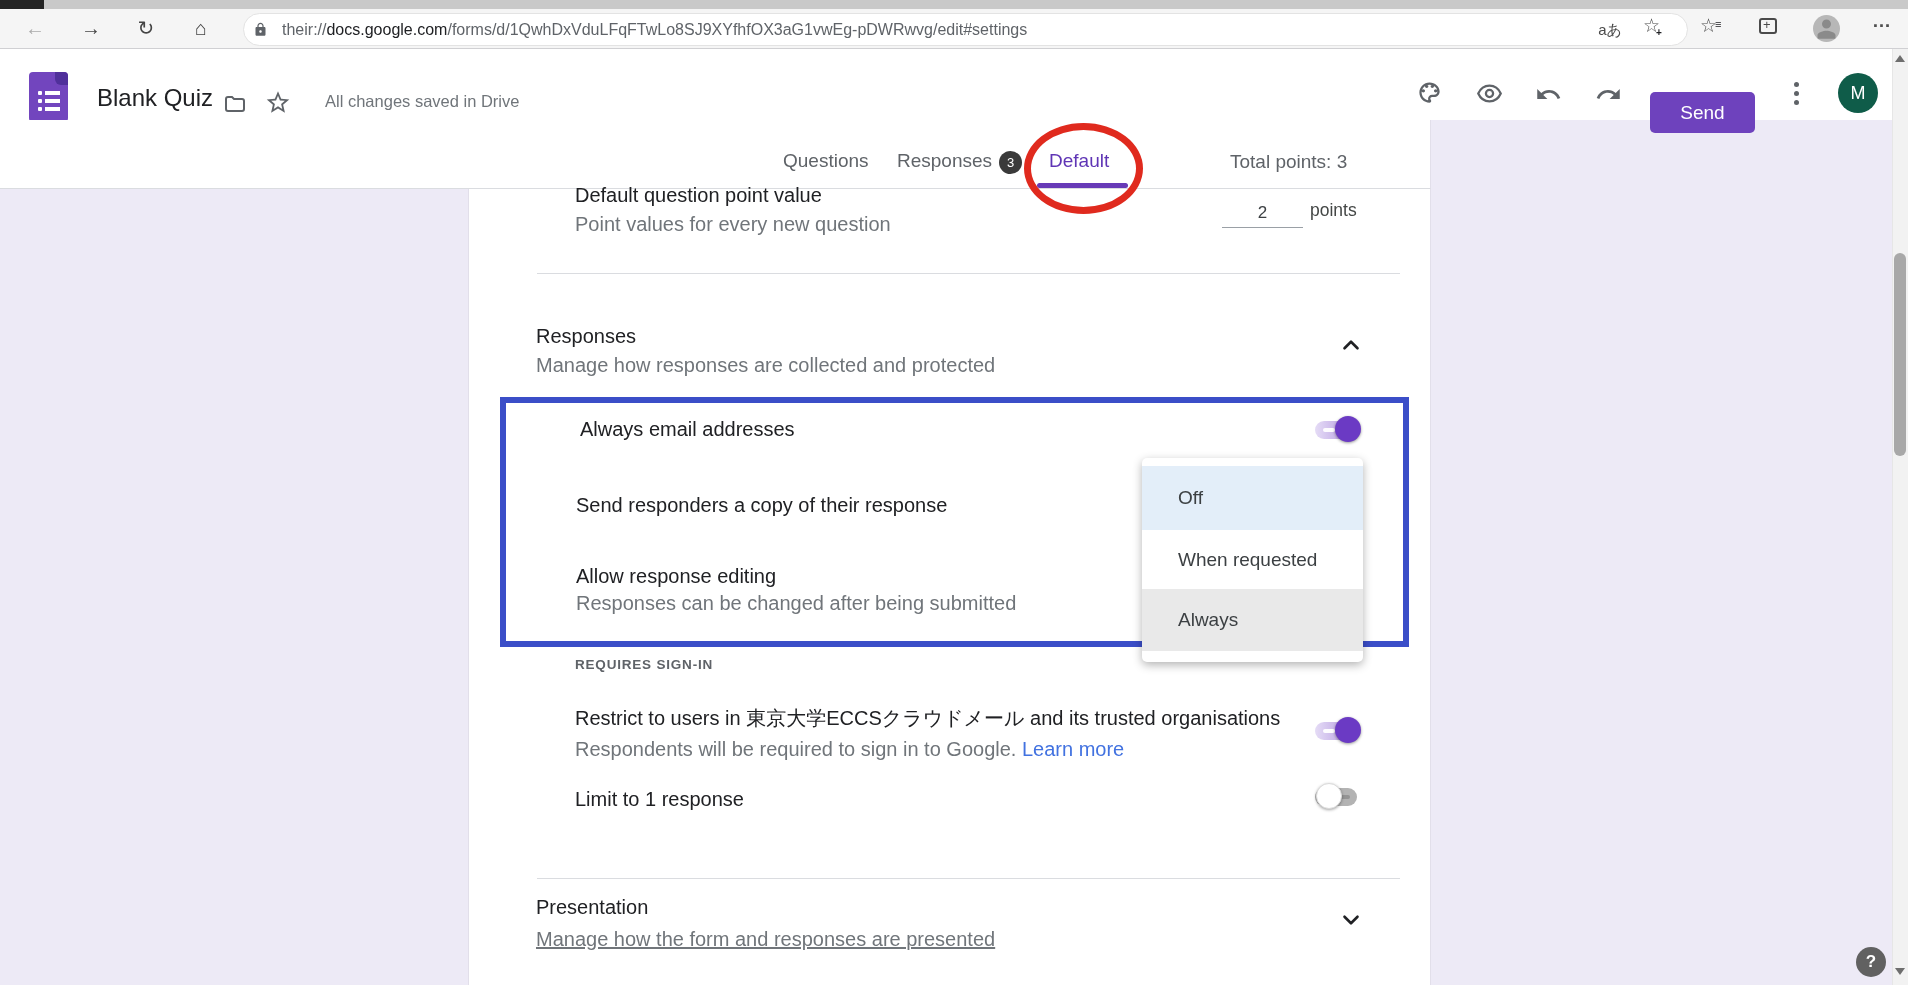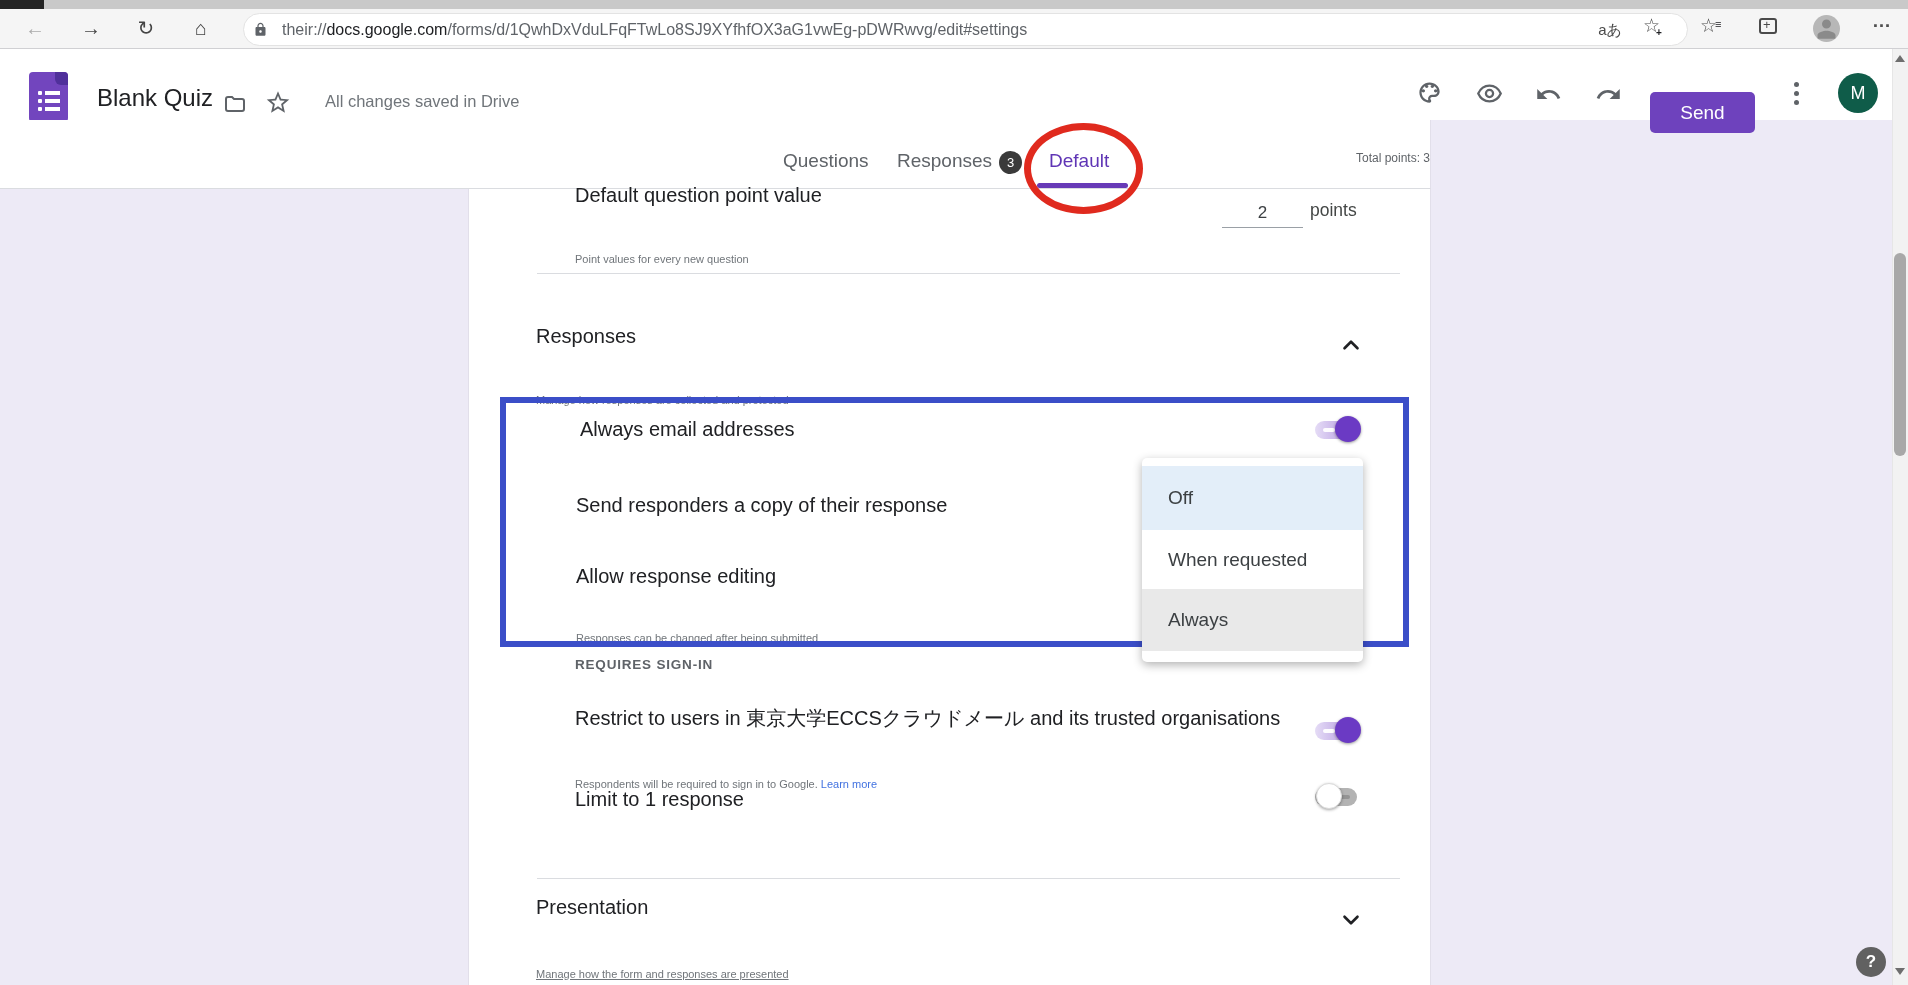--- a/index.html
+++ b/index.html
@@ -40,26 +40,26 @@
   .send-btn { left:1650px; top:72px; width:105px; height:41px; background:#6E42BD; color:#FFFFFF; border:none; border-radius:5px; font-size:19px; font-weight:500; font-family:inherit; cursor:pointer;margin-top:20px; }
   .kebab span { display:block; width:5px; height:5px; border-radius:50%; background:#5F6368; margin:4px auto; }
   .avatar-m { left:1838px; top:73px; width:40px; height:40px; border-radius:50%; background:#0F5C49; color:#FFFFFF; font-size:18px; text-align:center; line-height:40px; }
 
   
   .tab-band { left:0; top:120px; width:1431px; height:69px; background:#FFFFFF; border-bottom:1px solid #DADCE0; border-right:1px solid #E2DFEA; }
   .tab { top:150px; font-size:19px; color:#5F6368; cursor:pointer; }
   .tab.active { color:#5F35B5; font-weight:500; }
   .tab-badge { left:999px; top:151px; width:23px; height:23px; border-radius:50%; background:#3A3A3A; color:#FFFFFF; font-size:13px; text-align:center; line-height:23px; }
   .tab-underline { left:1037px; top:183px; width:91px; height:5px; border-radius:3px; background:#673AB7; }
-  .total-points { left:1230px; top:151px; width:200px; text-align:right; font-size:12px; color:#5F6368; }
+  .total-points { left:1230px; top:151px; width:200px; text-align:left; font-size:19px; color:#5F6368; }
 
   
   .card { left:468px; top:189px; width:963px; height:796px; background:#FFFFFF; border-left:1px solid #E2DFEA; border-right:1px solid #E2DFEA; }
   .h-set { font-size:20px; color:#202124; }
-  .sub { font-size:11px; color:#70757A;margin-top:40px; }
+  .sub { font-size:20px; color:#70757A; }
   .divider { height:1px; background:#DADCE0; }
   .pts-input { left:1222px; top:198px; width:81px; height:30px; border:none; border-bottom:1.5px solid #9AA0A6; text-align:center; font-size:17px; color:#3C4043; font-family:inherit; background:transparent; }
   .pts-label { left:1310px; top:200px; font-size:17.5px; color:#444746; }
   .caps-label { font-size:13.5px; font-weight:bold; letter-spacing:0.8px; color:#5F6368; }
   .chev { fill:none; stroke:#202124; stroke-width:2.4; stroke-linecap:round; stroke-linejoin:round; }
   .link { color:#4272E0; cursor:pointer; }
 
   
   .toggle { width:48px; height:28px; cursor:pointer; }
   .tg-track { position:absolute; left:0; top:6px; width:42px; height:18px; border-radius:9px; }
@@ -71,21 +71,21 @@
   .tg-thumb { position:absolute; top:1px; width:26px; height:26px; border-radius:50%; }
   .tg-on .tg-thumb { left:20px; background:#6B3AC4; box-shadow:0 1px 3px rgba(0,0,0,.4); }
   .tg-off .tg-thumb { left:1px; background:#FFFFFF; border:1px solid #DBDBDB; box-shadow:0 1px 3px rgba(0,0,0,.35); }
 
   
   .blue-rect { left:500px; top:397px; width:909px; height:250px; border:6px solid #3B4EC8; pointer-events:none; }
   .red-circle { left:1024px; top:123px; width:119px; height:91px; border:7px solid #E02A1E; border-radius:50%; pointer-events:none; }
 
   
   .dropdown { left:1142px; top:458px; width:221px; height:204px; background:#FFFFFF; border-radius:5px; box-shadow:0 3px 10px rgba(0,0,0,.3); overflow:hidden; }
-  .dd-opt { position:absolute; left:0; width:221px; display:flex; align-items:center; padding-left:26px; font-size:19px; color:#3C4043; cursor:pointer; }
+  .dd-opt { position:absolute; left:0; width:221px; display:flex; align-items:center; padding-left:36px; font-size:19px; color:#3C4043; cursor:pointer; }
   .dd-off { top:8px; height:64px; background:#E3EEF9; }
   .dd-mid { top:72px; height:59px; background:#FFFFFF; }
   .dd-always { top:131px; height:62px; background:#E9E9E9; }
 
   
   .scrollbar { left:1892px; top:49px; width:16px; height:936px; background:#F2F2F2; border-left:1px solid #E6E6E6; }
   .sb-thumb { left:1894px; top:253px; width:12px; height:203px; background:#A8A8A8; border-radius:6px; cursor:pointer; }
   .sb-arrow { left:1895px; width:0; height:0; border-left:5px solid transparent; border-right:5px solid transparent; }
   .sb-up { top:55px; border-bottom:7px solid #6E6E6E; }
   .sb-down { top:968px; border-top:7px solid #6E6E6E; }

